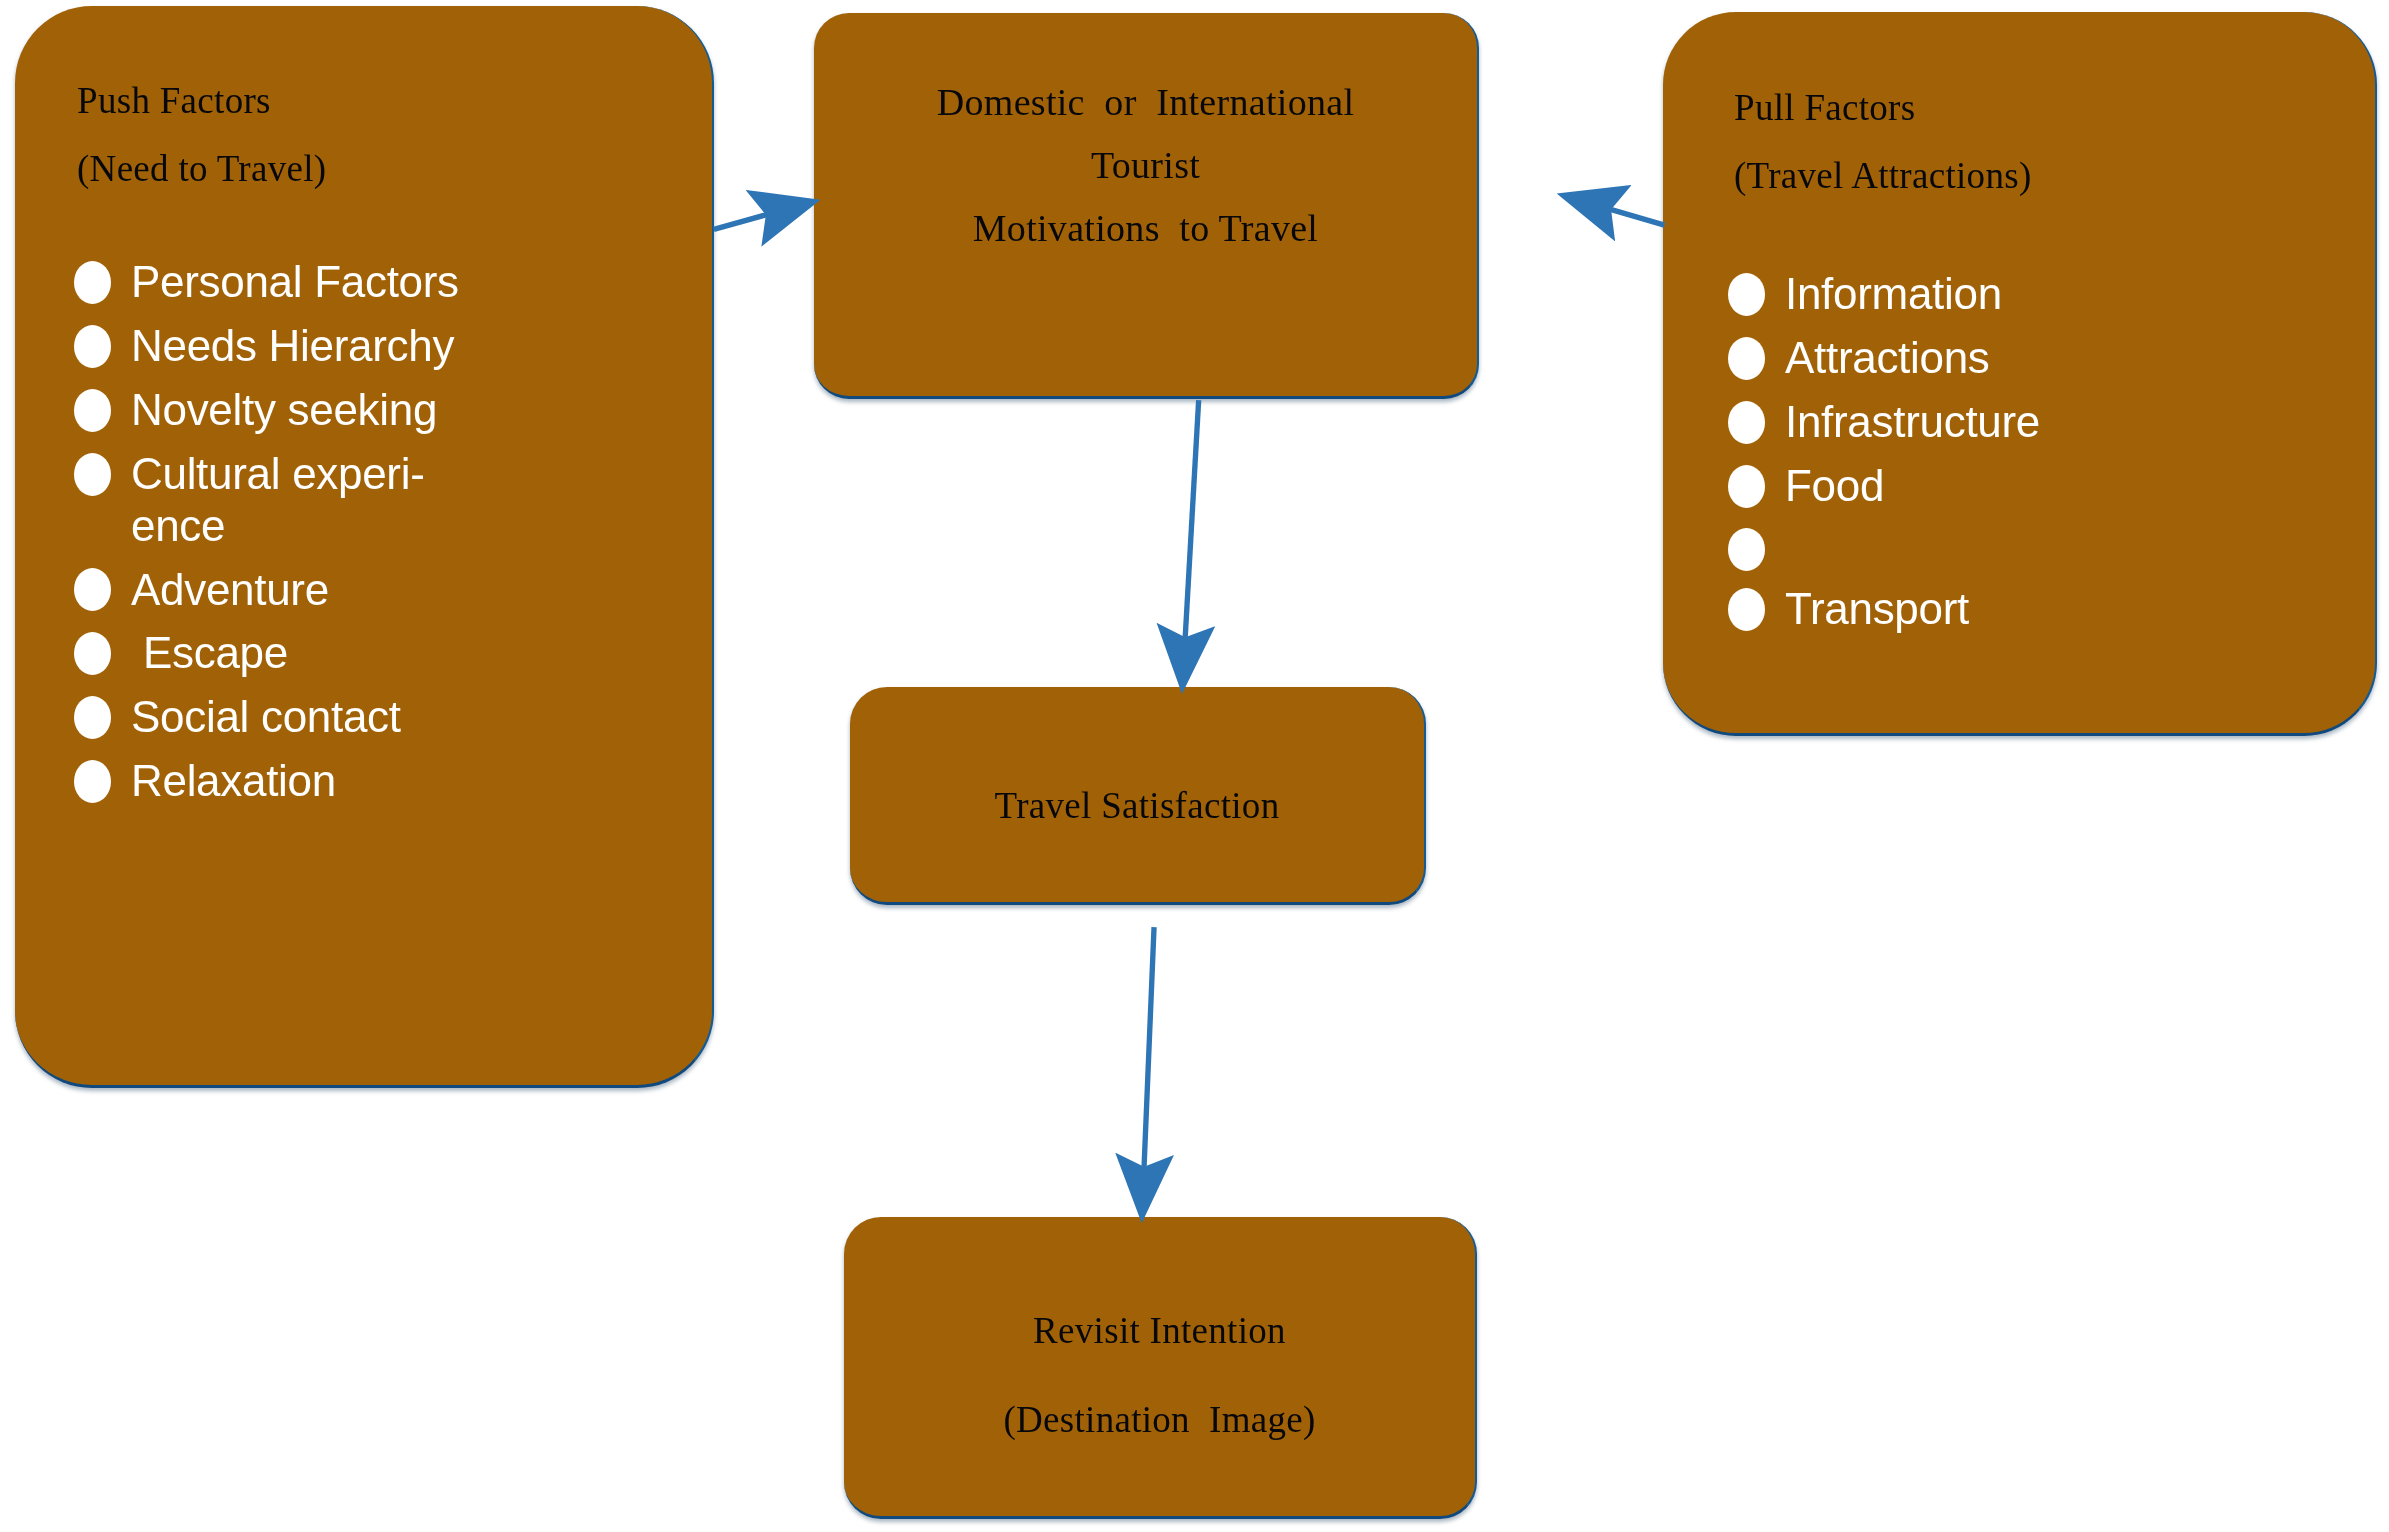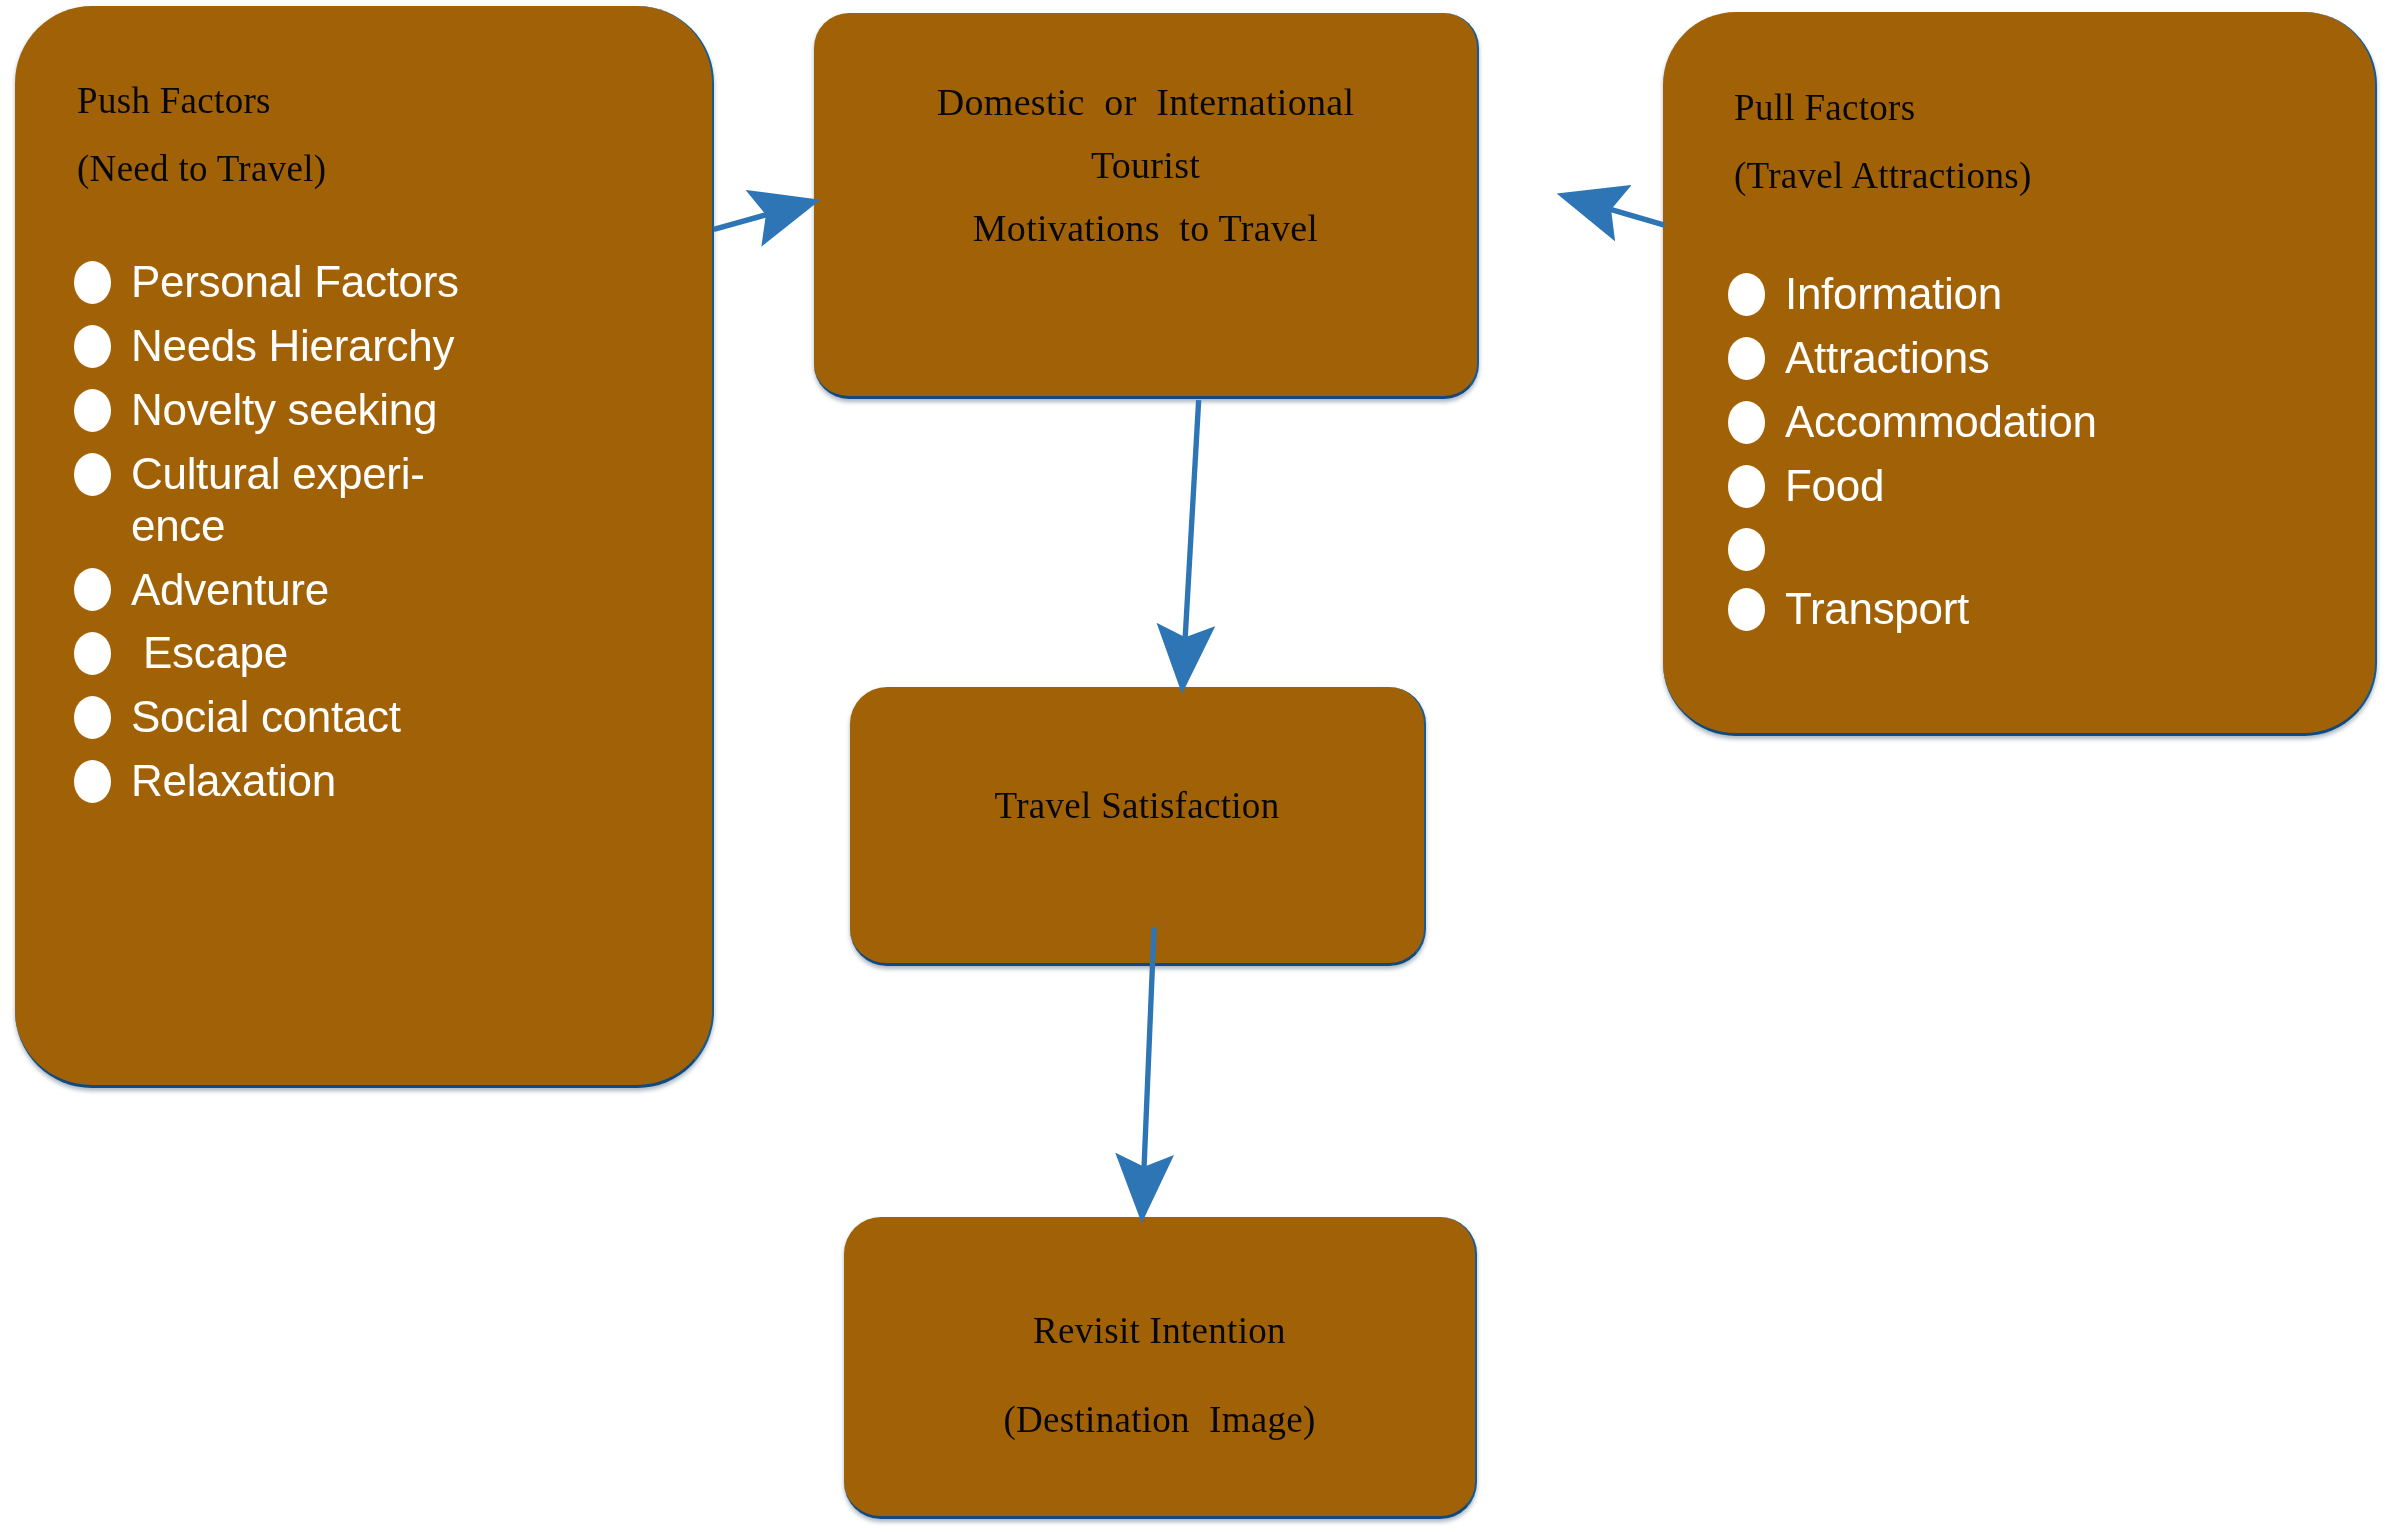--- a/index.html
+++ b/index.html
@@ -17,21 +17,21 @@
     background:#a16207;
     border-bottom:3.6px solid #10497E;
     border-right:2.4px solid #145A95;
     box-shadow: 0 3px 4.2px rgba(10,45,80,0.35);
   }
 
   
   #push-node      { left:15px;   top:6px;   width:699px; height:1082px; border-radius:77px; }
   #motivation-node{ left:814px; top:13px;   width:665px; height:386px;  border-radius:35px; }
   #pull-node      { left:1663px; top:12px;   width:714px; height:724px; border-radius:73px; }
-  #satisfaction-node { left:850px; top:687px; width:576px;  height:279px;  border-radius:37px; }
+  #satisfaction-node { left:850px; top:687px; width:576px;  height:218px;  border-radius:37px; }
   #revisit-node   { left:844px; top:1217px; width:633px; height:302px;  border-radius:37px; }
 
   
   .serif-head {
     font-family:"Liberation Serif", serif;
     color:#08080C;
     font-size:37px;
     line-height:1.00;
     font-weight:400;
     letter-spacing:0.3px;
@@ -153,21 +153,21 @@
       <li class="bullet-row">
         <span class="bullet-dot"></span>
         <span class="bullet-label">Information</span>
       </li>
       <li class="bullet-row">
         <span class="bullet-dot"></span>
         <span class="bullet-label">Attractions</span>
       </li>
       <li class="bullet-row">
         <span class="bullet-dot"></span>
-        <span class="bullet-label">Accommodation</span>
+        <span class="bullet-label">Infrastructure</span>
       </li>
       <li class="bullet-row">
         <span class="bullet-dot"></span>
         <span class="bullet-label">Food</span>
       </li>
       <li class="bullet-row">
         <span class="bullet-dot"></span>
       </li>
       <li class="bullet-row">
         <span class="bullet-dot"></span>

